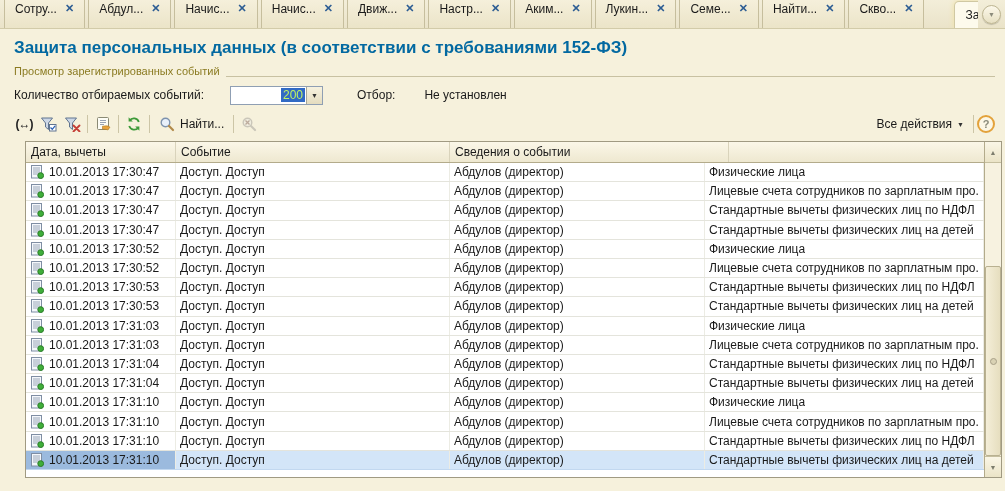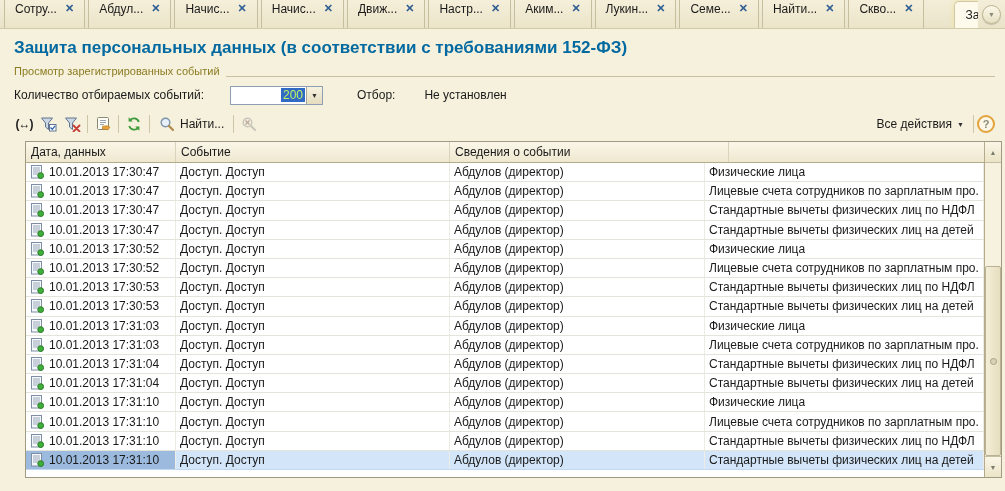--- a/index.html
+++ b/index.html
@@ -250,21 +250,21 @@
   </div>
   <div class="sep"></div>
   <div class="help">
     <span>?</span>
   </div>
 </div>
 
 <div class="grid">
   <div class="ghead">
     <div class="hcell c1">
-        <span>Дата, данных</span>
+        <span>Дата, вычеты</span>
       </div>
     <div class="hcell c2">
         <span>Событие</span>
       </div>
     <div class="hcell c4">
         <span>Сведения о событии</span>
       </div>
   </div>
   <div class="rows">
       <div class="row">

